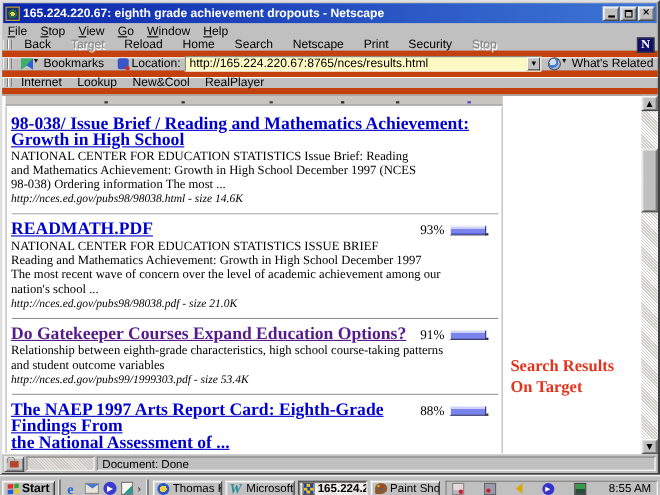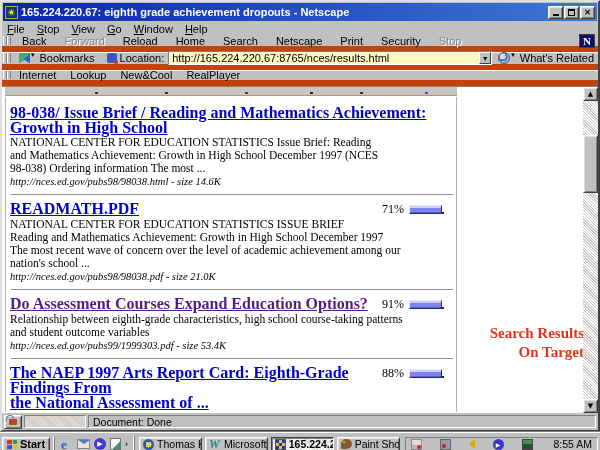--- a/index.html
+++ b/index.html
@@ -74,21 +74,21 @@
   .r-title.visited { color:#551a8b; }
   .r-score { width:72px; display:flex; align-items:center; gap:5px; padding-top:1px; }
   .r-pct { font-size:12px; color:#000; }
   .r-bar { width:33px; height:9px; background:linear-gradient(to bottom,#cdd1fa 0 2px,#7b84ec 2px 6px,#5560d8 6px);
     border:1px solid; border-color:#e8eaff #2a2a66 #2a2a66 #e8eaff; position:relative; }
   .r-bar::after { content:""; position:absolute; right:-3px; bottom:-1px; width:2px; height:2px; background:#222; }
   .r-desc { font-size:11.5px; line-height:13px; color:#000; white-space:pre-line; margin-top:1px; }
   .r-url { font-size:10.5px; font-style:italic; color:#000; line-height:12px; margin-top:1px; }
   .r-rule { border:0; border-top:1px solid #909090; border-bottom:1px solid #ffffff; margin:6px 1px 5px 1px; }
 
-  .annotation { position:absolute; left:462px; top:237px; width:120px; text-align:right;
+  .annotation { position:absolute; left:462px; top:237px; width:120px; text-align:left;
     font-family:"Liberation Serif",serif; font-weight:bold; font-size:15px; line-height:19px;
     white-space:pre-line; }
 
   
   .vscroll { position:absolute; right:0; top:0; bottom:0; width:15px;
     background:repeating-linear-gradient(45deg,#ffffff 0 1px,#cdcac5 1px 2px); }
   .sb-btn { position:absolute; left:0; width:15px; height:14px; display:flex; align-items:center; justify-content:center;
     font-size:7px; color:#000; font-family:"DejaVu Sans",sans-serif; }
   .sb-up { top:0; }
   .sb-down { bottom:0; }
@@ -164,21 +164,21 @@
     <span class="menu-item">Stop</span>
     <span class="menu-item">View</span>
     <span class="menu-item">Go</span>
     <span class="menu-item">Window</span>
     <span class="menu-item">Help</span>
   </div>
 
   <div class="toolbar-row nav-toolbar">
     <div class="grip"></div>
     <span class="nav-btn">Back</span>
-    <span class="nav-btn disabled">Forward</span>
+    <span class="nav-btn disabled">Target</span>
     <span class="nav-btn">Reload</span>
     <span class="nav-btn">Home</span>
     <span class="nav-btn">Search</span>
     <span class="nav-btn">Netscape</span>
     <span class="nav-btn">Print</span>
     <span class="nav-btn">Security</span>
     <span class="nav-btn disabled">Stop</span>
     <div class="n-logo">N</div>
   </div>
 
@@ -223,35 +223,35 @@
 and Mathematics Achievement: Growth in High School December 1997 (NCES
 98-038) Ordering information The most ...</div>
         <div class="r-url">http://nces.ed.gov/pubs98/98038.html - size 14.6K</div>
         <hr class="r-rule">
       </div>
 
       <div class="result">
         <div class="r-head">
           <a class="r-title">READMATH.PDF</a>
           <div class="r-score">
-            <span class="r-pct">71%</span>
+            <span class="r-pct">93%</span>
             <span class="r-bar"></span>
           </div>
         </div>
         <div class="r-desc">NATIONAL CENTER FOR EDUCATION STATISTICS ISSUE BRIEF
 Reading and Mathematics Achievement: Growth in High School December 1997
 The most recent wave of concern over the level of academic achievement among our
 nation's school ...</div>
         <div class="r-url">http://nces.ed.gov/pubs98/98038.pdf - size 21.0K</div>
         <hr class="r-rule">
       </div>
 
       <div class="result">
         <div class="r-head">
-          <a class="r-title visited">Do Assessment Courses Expand Education Options?</a>
+          <a class="r-title visited">Do Gatekeeper Courses Expand Education Options?</a>
           <div class="r-score">
             <span class="r-pct">91%</span>
             <span class="r-bar"></span>
           </div>
         </div>
         <div class="r-desc">Relationship between eighth-grade characteristics, high school course-taking patterns
 and student outcome variables</div>
         <div class="r-url">http://nces.ed.gov/pubs99/1999303.pdf - size 53.4K</div>
         <hr class="r-rule">
       </div>

